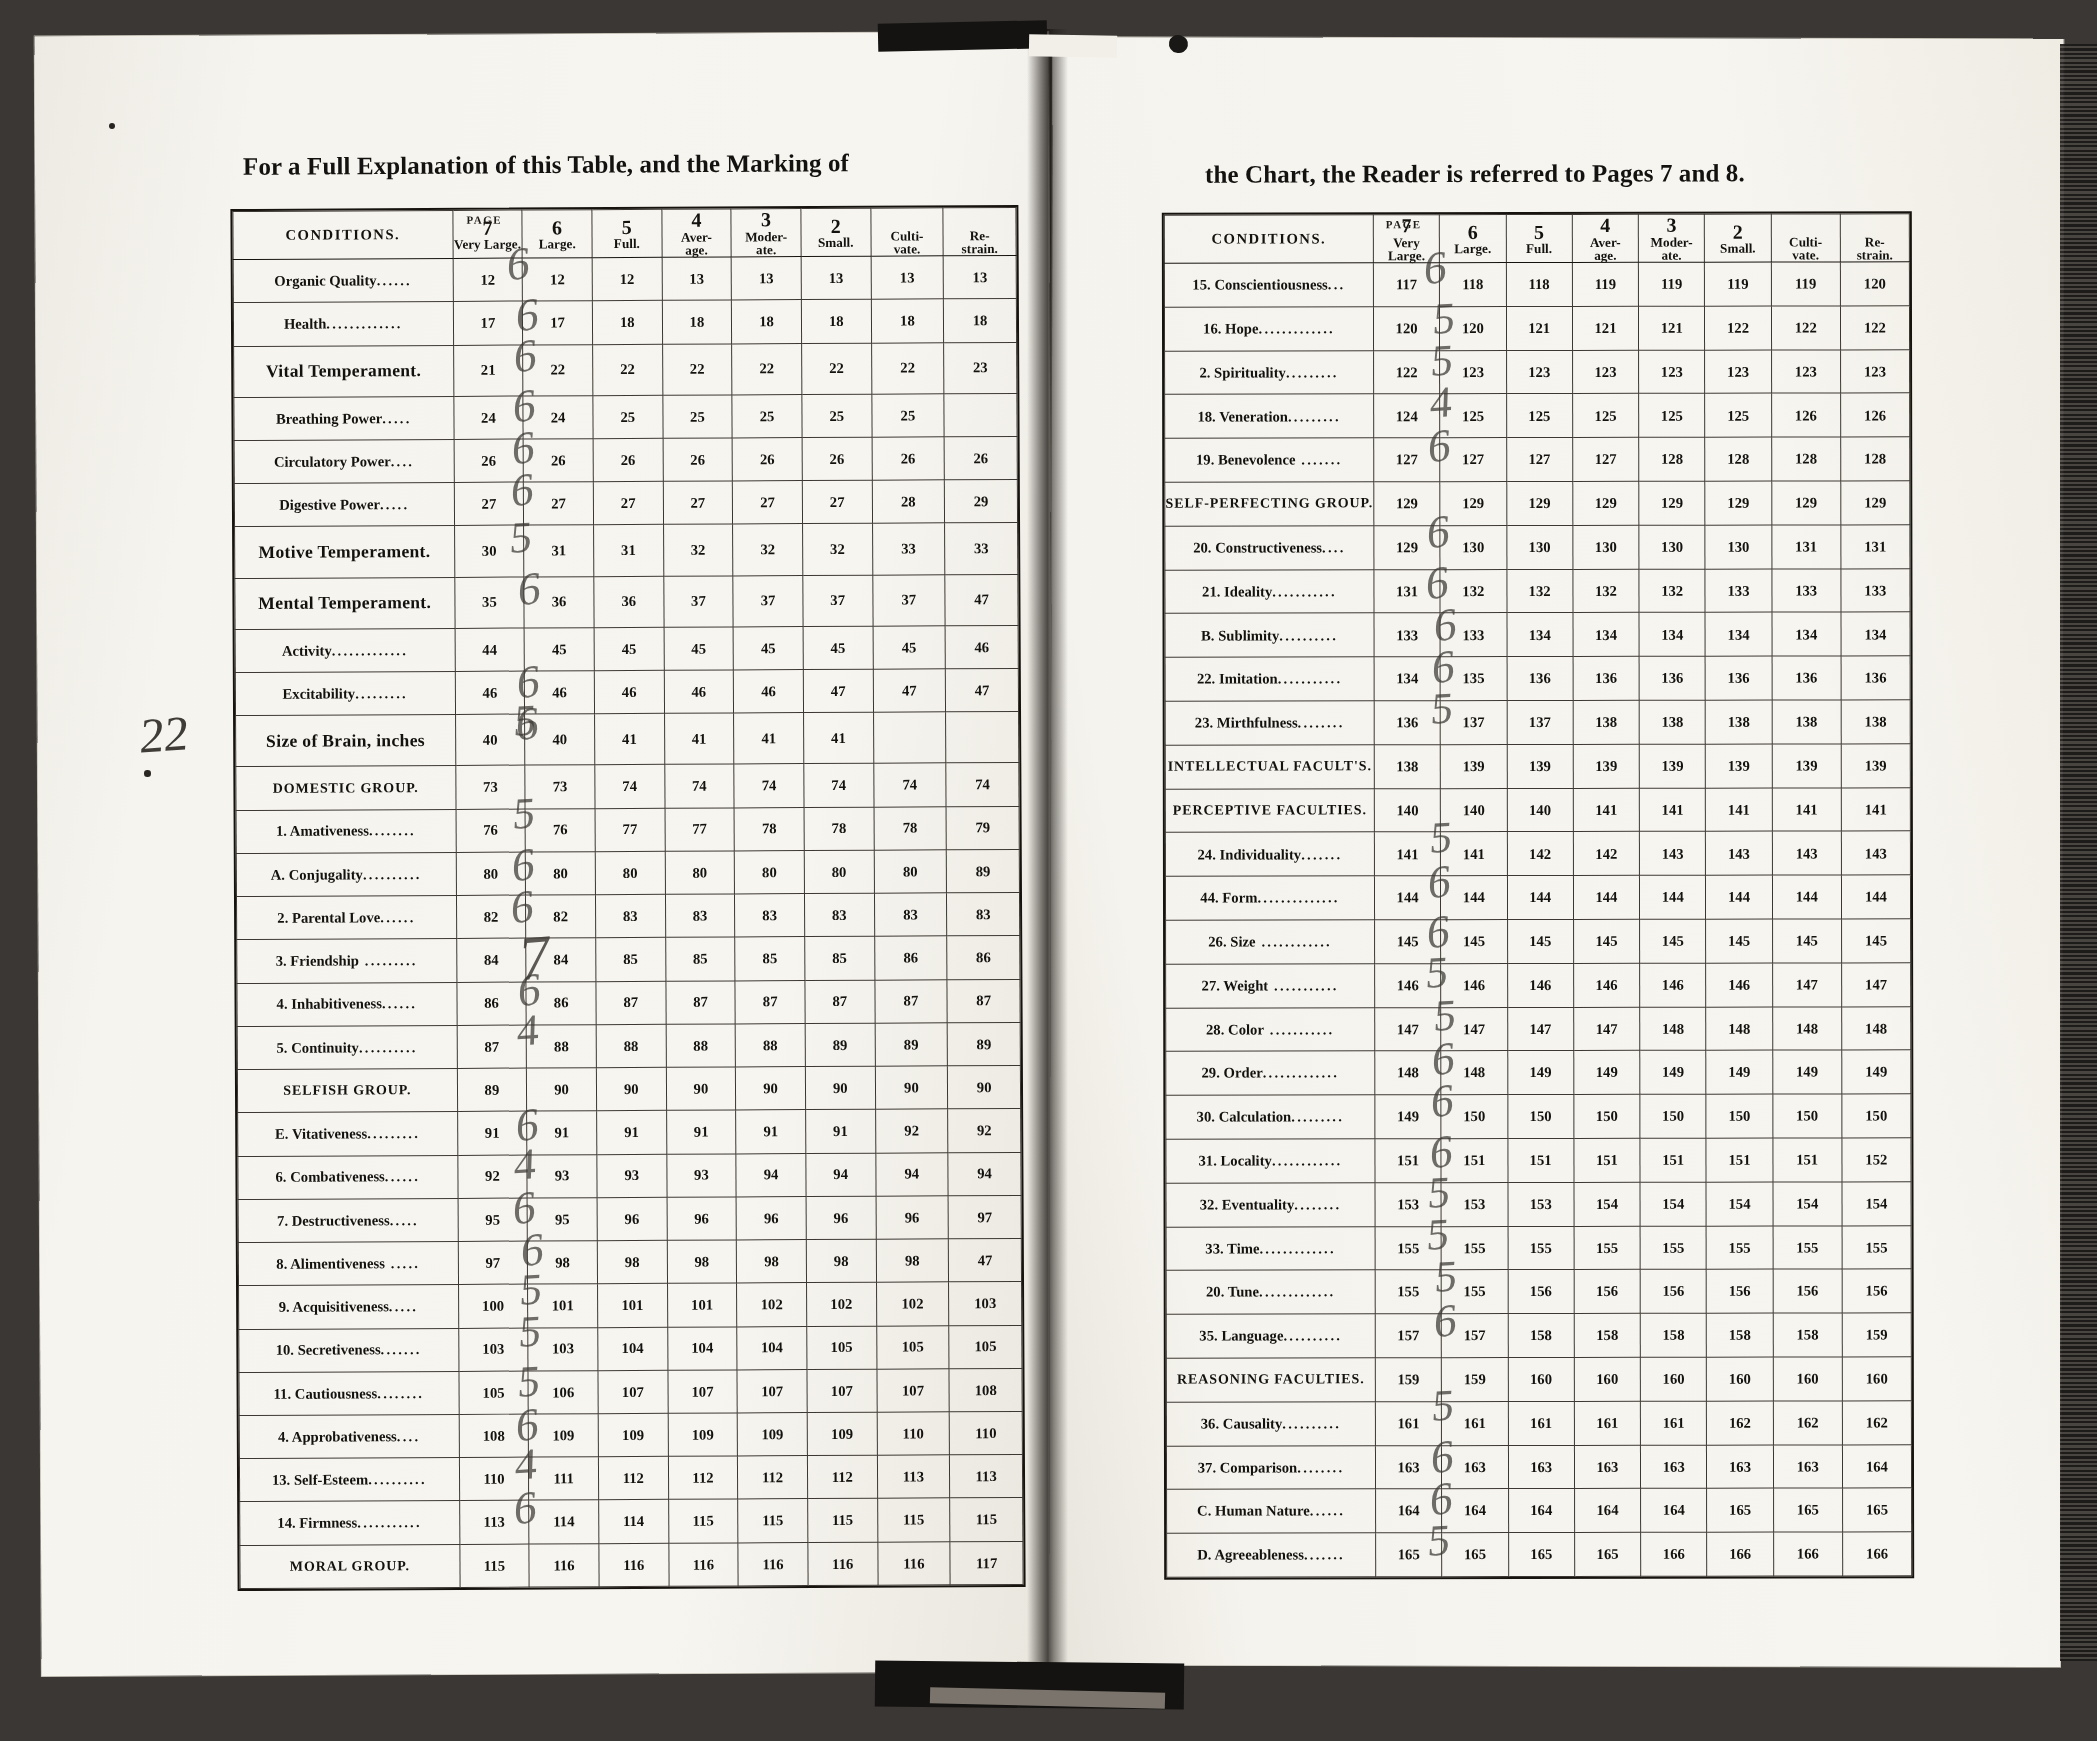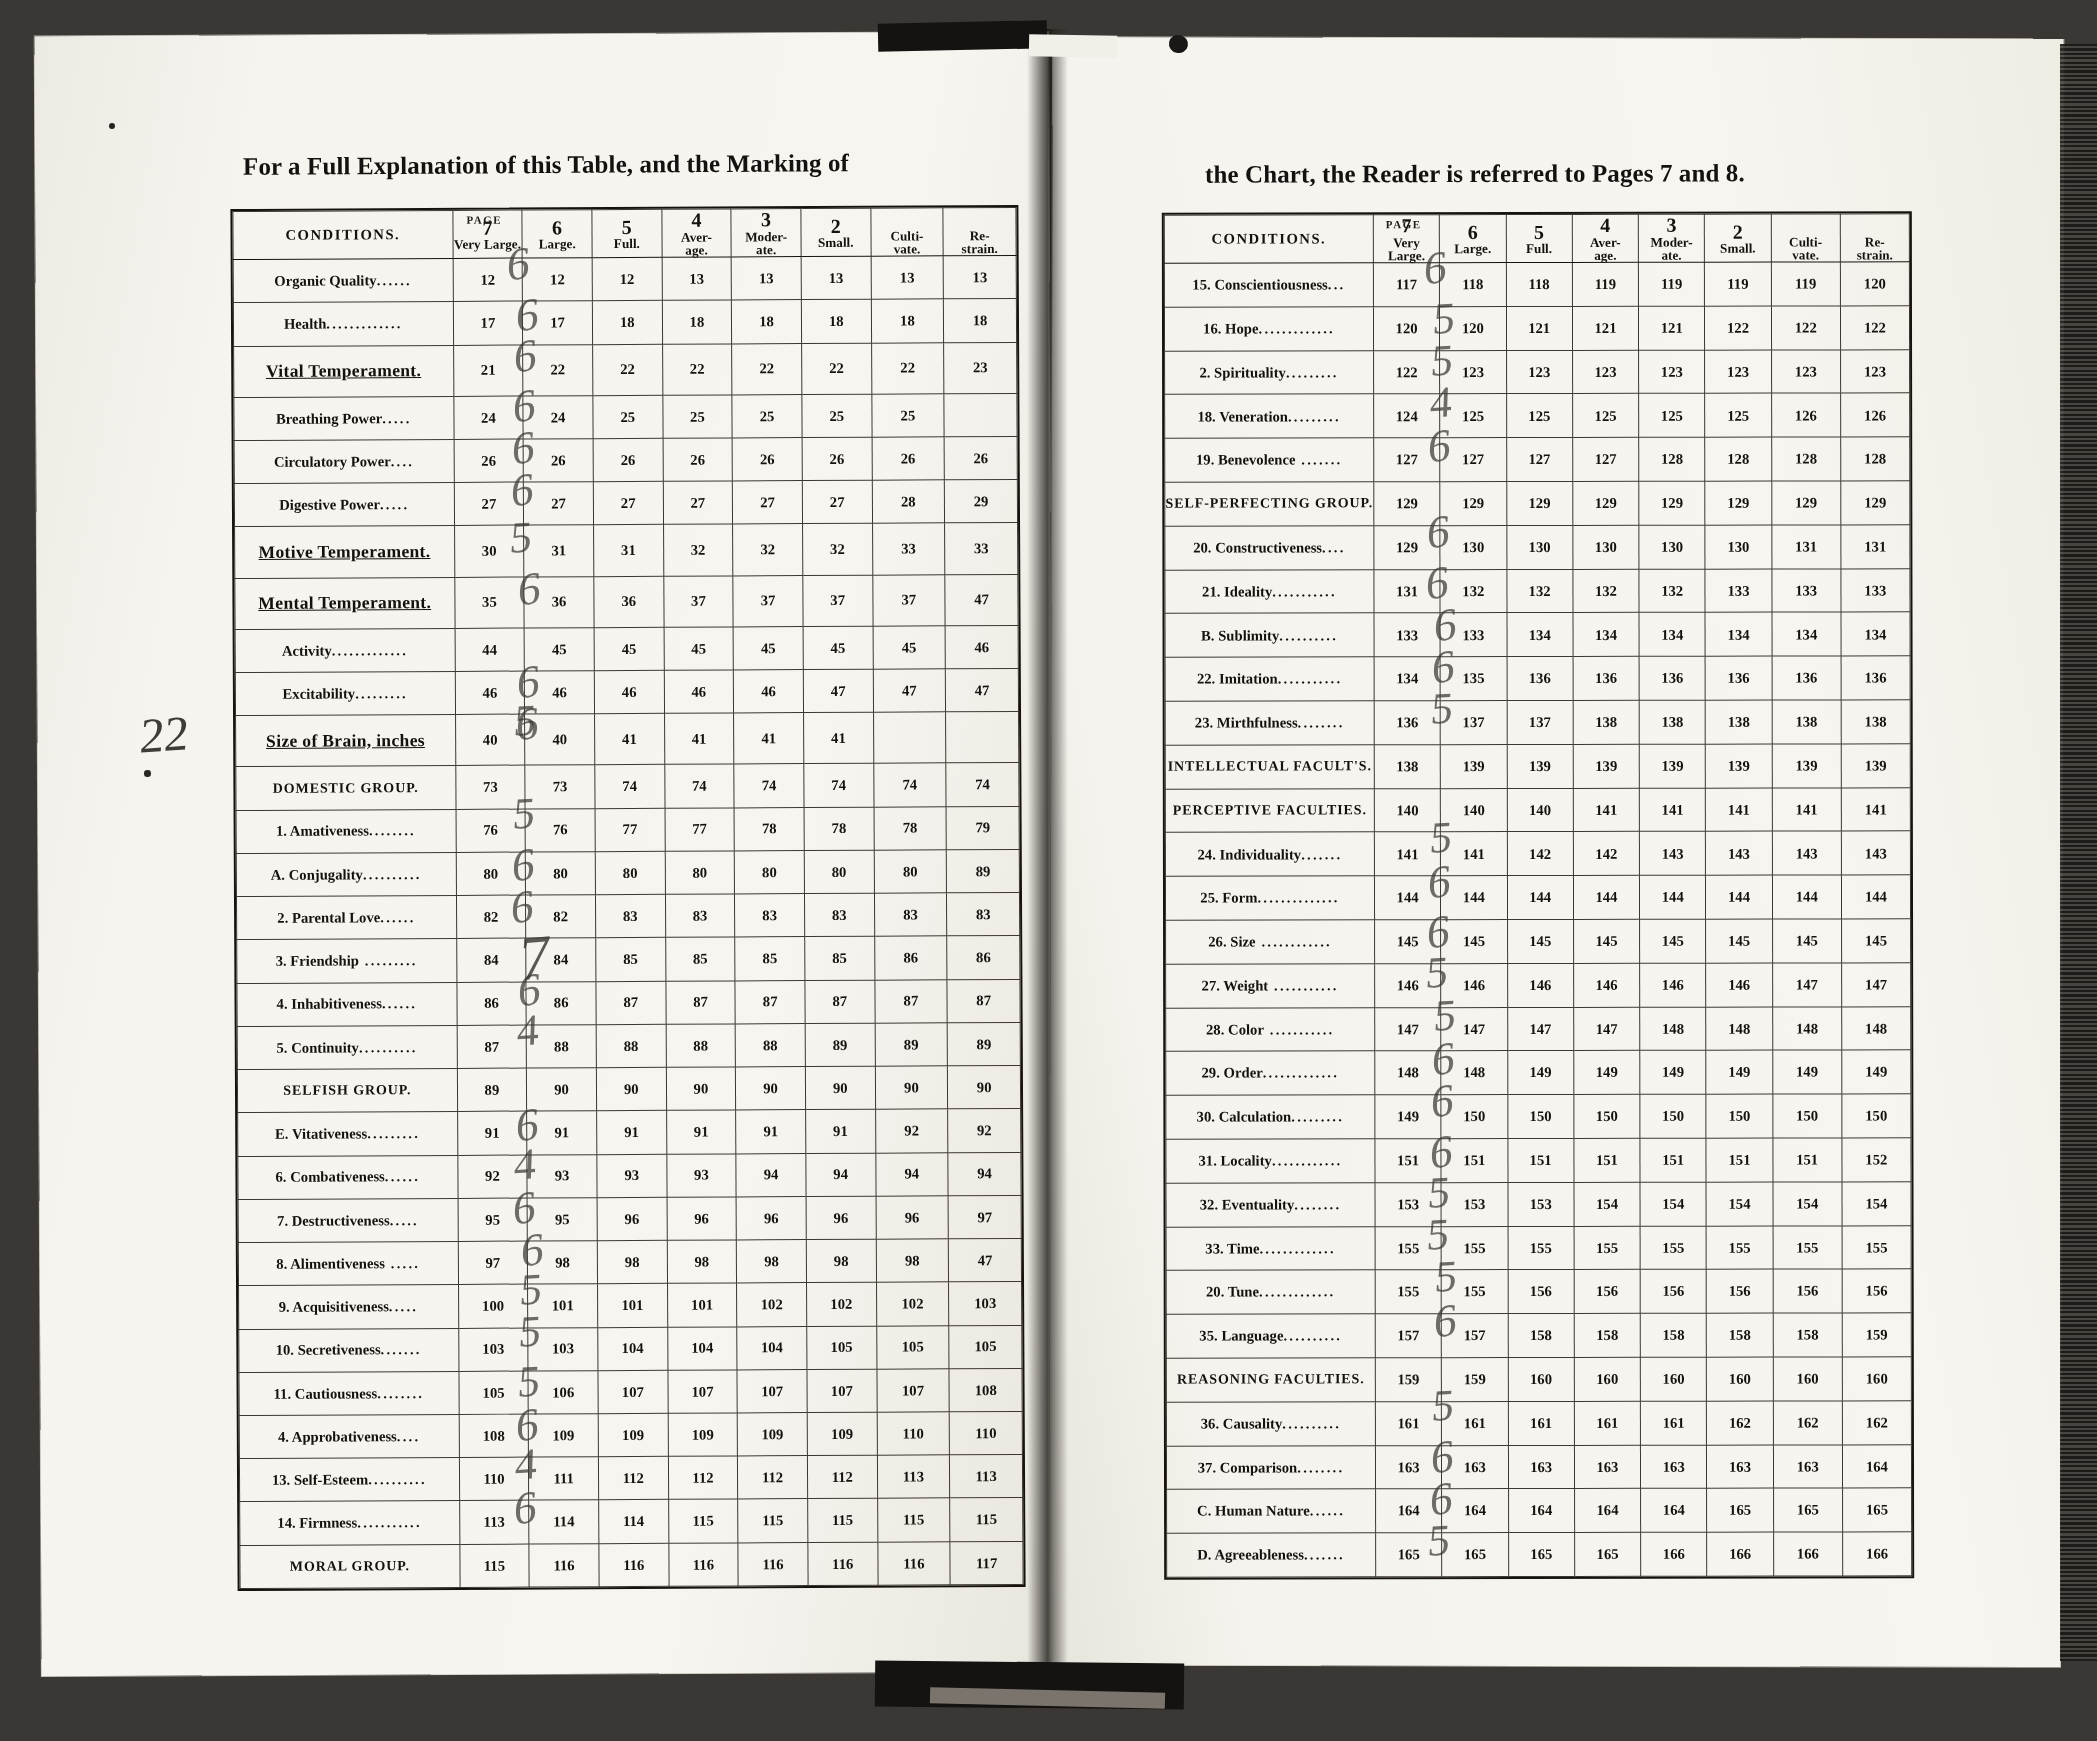--- a/index.html
+++ b/index.html
@@ -148,21 +148,21 @@
   
   tr.group td.cond {
     text-align:center;
     padding-left:0;
     font-size:14px;
     letter-spacing:0.9px;
   }
   tr.group td.cond .lbl { text-transform:uppercase; }
   
   tr.emph td.cond { font-size:17.6px; }
-  tr.emph td.cond .lbl { letter-spacing:0.3px;text-decoration:underline; }
+  tr.emph td.cond .lbl { letter-spacing:0.3px; }
 
   td.num { font-size:16px; font-weight:bold; }
   td.num.blank { color:transparent; }
 
   
   .page-marker {
     position:absolute;
     font-size:11px;
     letter-spacing:1.5px;
     font-weight:bold;
@@ -795,21 +795,21 @@
             <td class="num">141</td>
             <td class="num">141</td>
             <td class="num">142</td>
             <td class="num">142</td>
             <td class="num">143</td>
             <td class="num">143</td>
             <td class="num">143</td>
             <td class="num">143</td>
           </tr>
           <tr>
-            <td class="cond"><span class="lbl">25. Form</span><span class="leader">..............</span></td>
+            <td class="cond"><span class="lbl">44. Form</span><span class="leader">..............</span></td>
             <td class="num">144</td>
             <td class="num">144</td>
             <td class="num">144</td>
             <td class="num">144</td>
             <td class="num">144</td>
             <td class="num">144</td>
             <td class="num">144</td>
             <td class="num">144</td>
           </tr>
           <tr>

